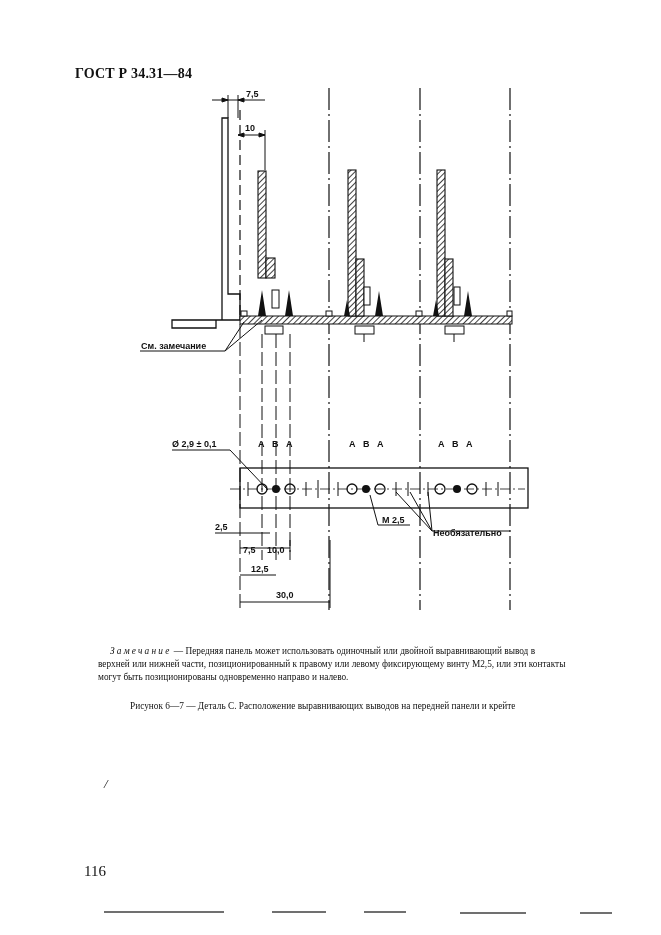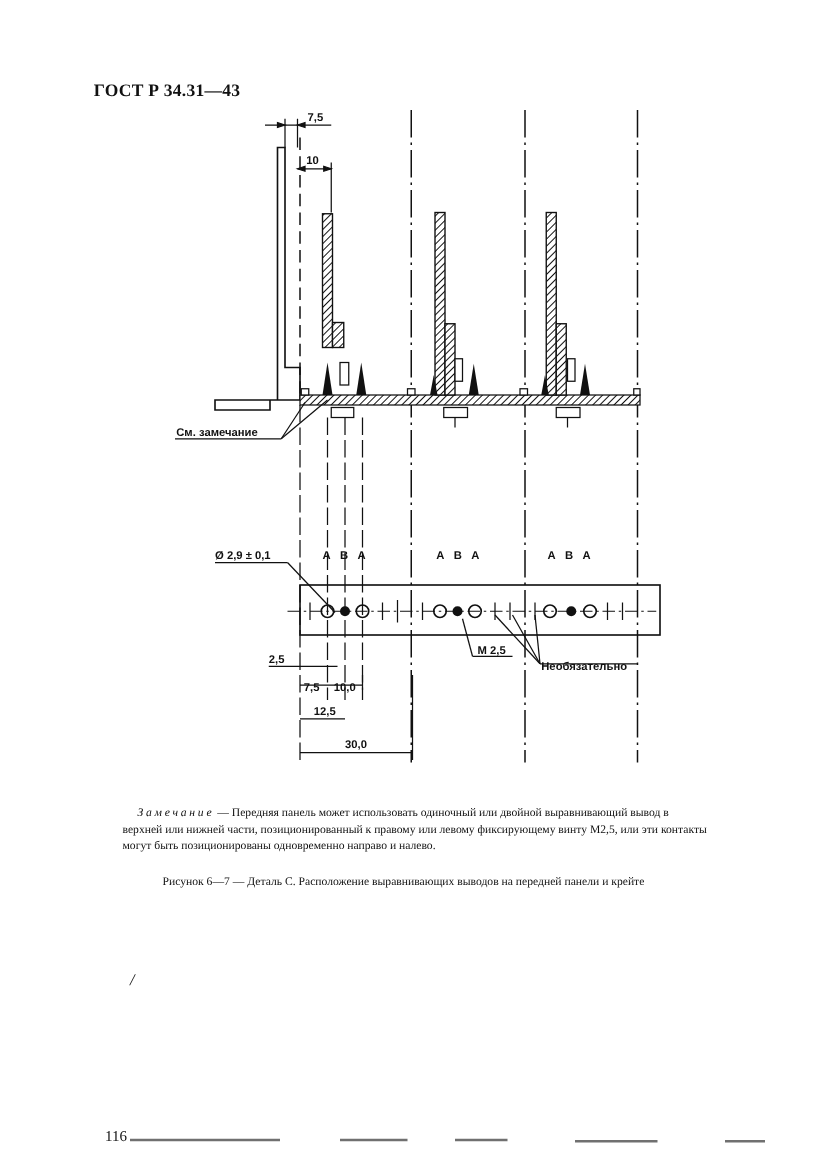--- a/index.html
+++ b/index.html
@@ -6,27 +6,27 @@
   body { width:661px; height:935px; position:relative; overflow:hidden;
          font-family:"Liberation Serif", serif; color:#111; }
   .abs { position:absolute; }
   .header { left:75px; top:66px; font-weight:bold; font-size:14px; letter-spacing:0.2px; }
   .drawing { left:0; top:0; width:661px; height:640px; }
   .dlabel { font-family:"Liberation Sans", sans-serif; font-weight:bold; font-size:9px; fill:#111; }
   .note { left:98px; top:645px; width:470px; font-size:9.3px; line-height:13px; text-indent:12px; }
   .note .spaced { letter-spacing:2.2px;font-style:italic; }
   .caption { left:130px; top:701px; font-size:9.3px; }
   .mark { left:104px; top:776px; font-size:13px; font-style:italic; }
-  .pagenum { left:84px; top:902px; font-size:12px; }
+  .pagenum { left:84px; top:863px; font-size:15px; }
   .scanline { height:2px; background:#333; opacity:0.7; }
 </style>
 </head>
 <body>
 
-<div class="abs header">ГОСТ Р 34.31—43</div>
+<div class="abs header">ГОСТ Р 34.31—84</div>
 
 <svg class="abs drawing" viewBox="0 0 661 640" width="661" height="640">
   <defs>
     <pattern id="hatch" patternUnits="userSpaceOnUse" width="4" height="4" patternTransform="rotate(45)">
       <rect width="4" height="4" fill="#fff"></rect>
       <line x1="0" y1="0" x2="0" y2="4" stroke="#111" stroke-width="1.6"></line>
     </pattern>
   </defs>
 
   <g stroke="#111" stroke-width="1.2" stroke-dasharray="22,4,2,4">

